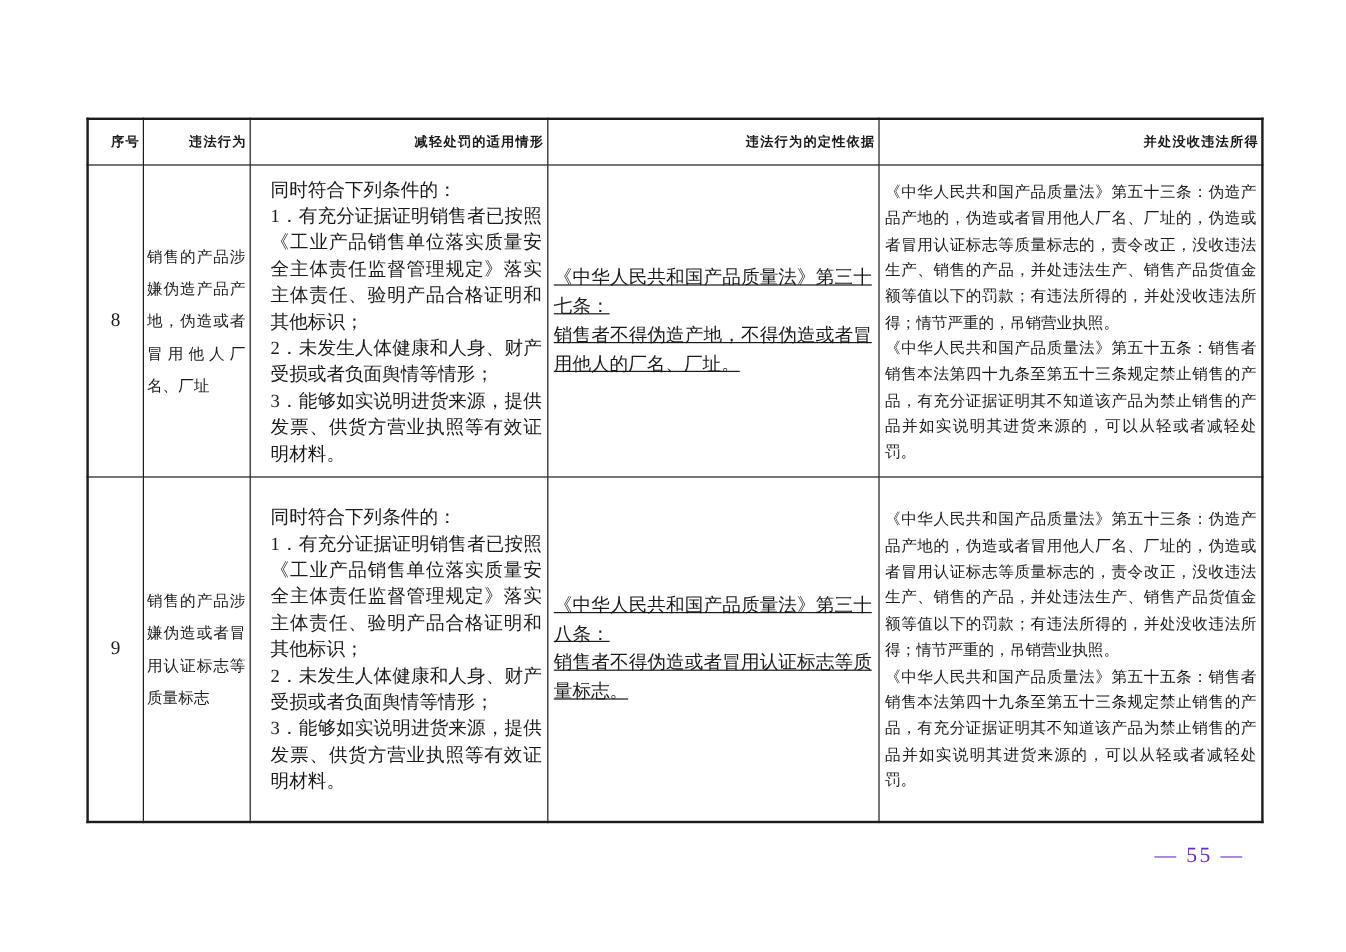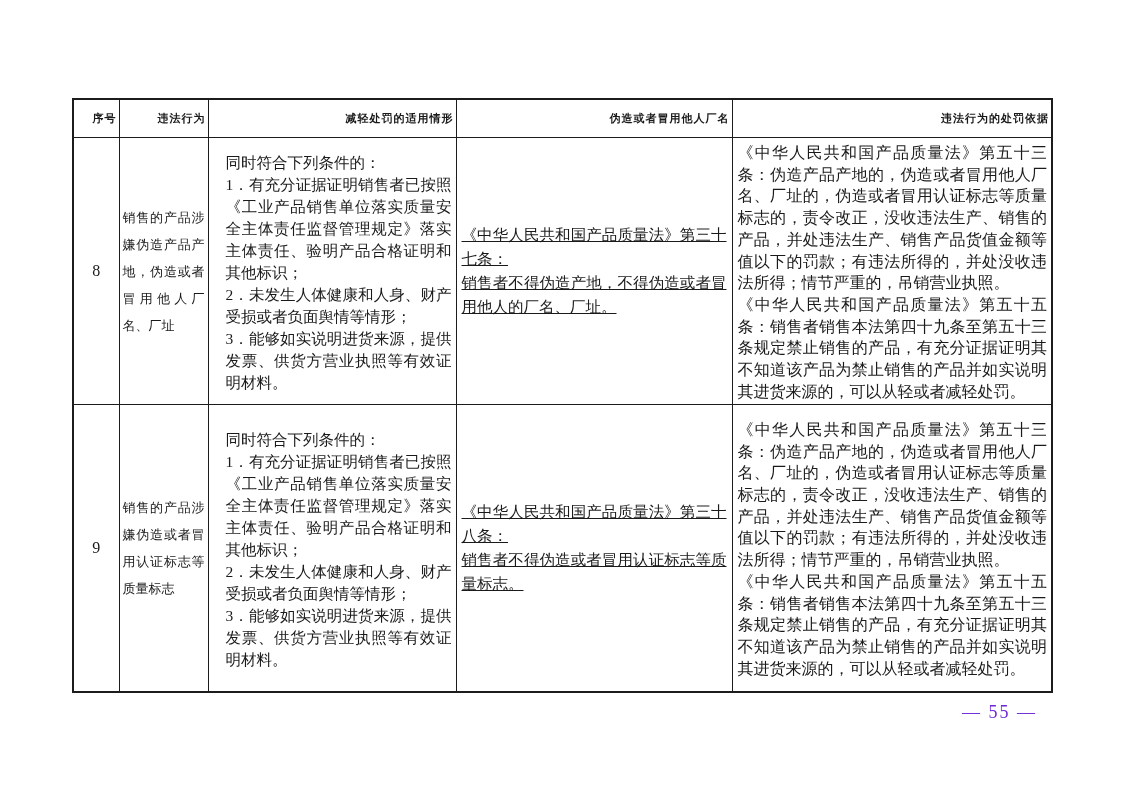--- a/index.html
+++ b/index.html
@@ -72,21 +72,21 @@
   td.qual-cell {
     vertical-align: middle;
     padding: 0 5px;
     font-size: 15.5px;
     line-height: 24px;
   }
   td.qual-cell p { margin: 0; text-align: justify; text-justify: inter-character; text-decoration: underline; }
   td.pun-cell {
     vertical-align: top;
     padding: 4px 4px 2px 5px;
-    font-size: 16px;
+    font-size: 13px;
     line-height: 21.7px;
   }
   td.pun-cell p { margin: 0; text-align: justify; text-justify: inter-character; }
 
   tr.row8 { height: 260px; }
   tr.row9 { height: 287px; }
 
   .page-number {
     position: absolute;
     right: 85px;
@@ -109,22 +109,22 @@
       <col class="c-act">
       <col class="c-mit">
       <col class="c-qual">
       <col class="c-pun">
     </colgroup>
     <thead>
       <tr>
         <th class="hdr">序号</th>
         <th class="hdr">违法行为</th>
         <th class="hdr">减轻处罚的适用情形</th>
-        <th class="hdr">伪造或者冒用他人厂名</th>
-        <th class="hdr">违法行为的处罚依据</th>
+        <th class="hdr">违法行为的定性依据</th>
+        <th class="hdr">并处没收违法所得</th>
       </tr>
     </thead>
     <tbody>
       <tr class="row8">
         <td class="no-cell">8</td>
         <td class="act-cell">销售的产品涉嫌伪造产品产地，伪造或者冒用他人厂名、厂址</td>
         <td class="mit-cell">
           <p>同时符合下列条件的：</p>
           <p>1．有充分证据证明销售者已按照《工业产品销售单位落实质量安全主体责任监督管理规定》落实主体责任、验明产品合格证明和其他标识；</p>
           <p>2．未发生人体健康和人身、财产受损或者负面舆情等情形；</p>

